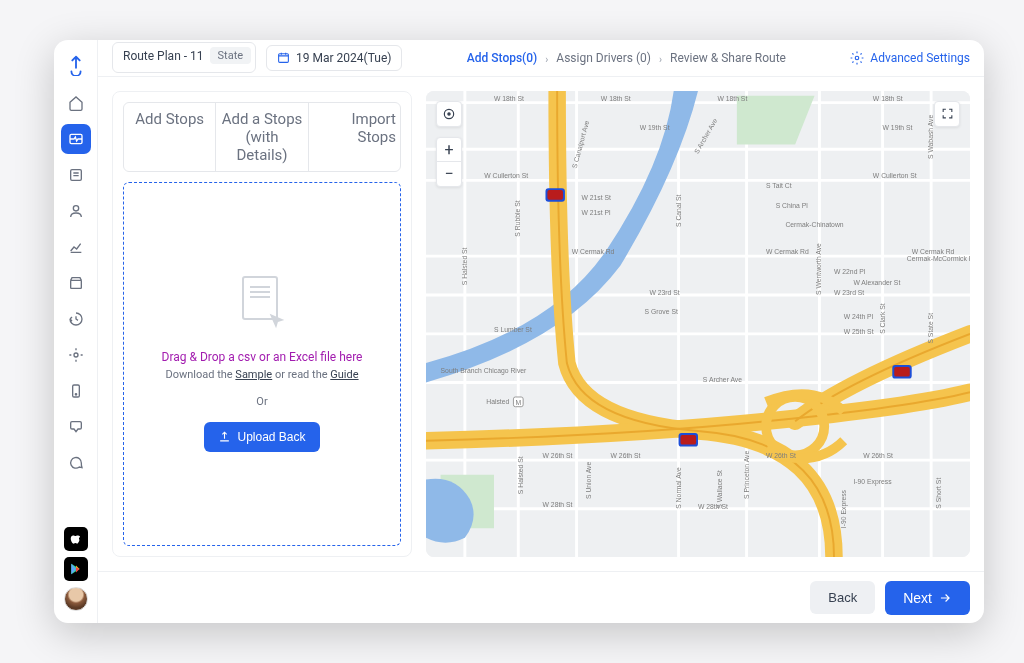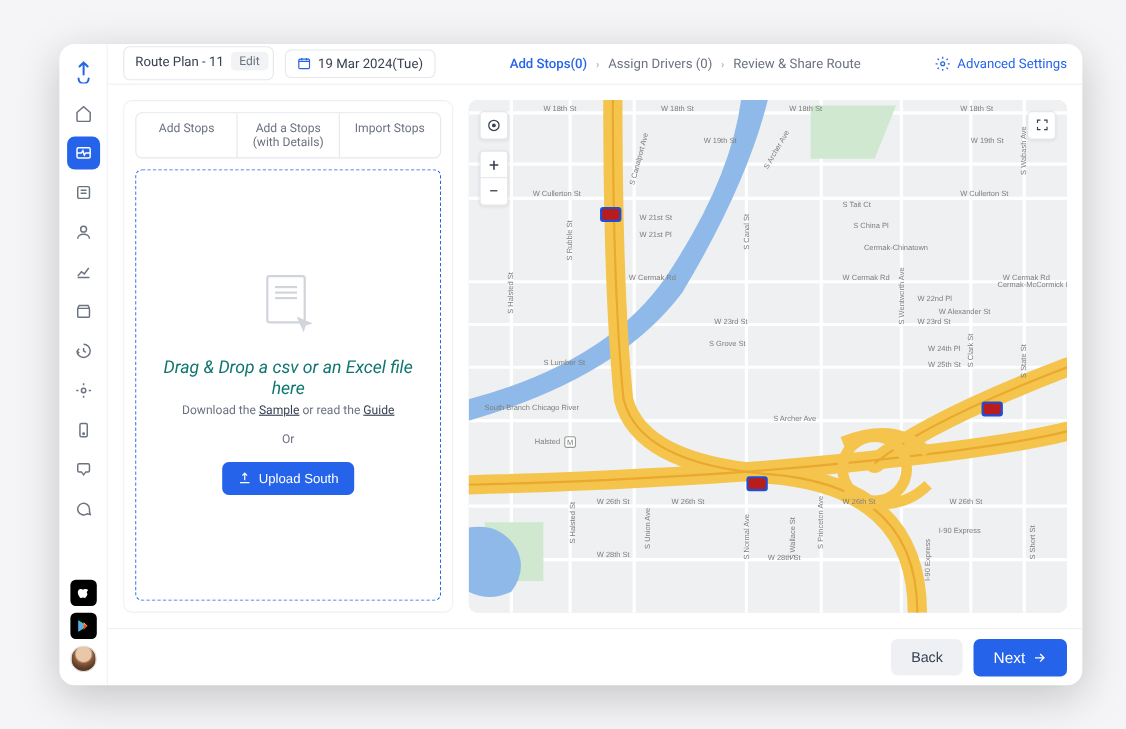--- a/index.html
+++ b/index.html
@@ -103,40 +103,40 @@
 .left-panel {
   width: 300px;
   border:1px solid #eef0f3;border-radius:8px;
   padding:10px;
   display:flex;flex-direction:column;
 }
 .tabs {
   display:flex;border:1px solid #e5e7eb;border-radius:6px;overflow:hidden;
 }
 .tabs .tab {
-  flex:1;text-align:center;padding:7px 4px;font-size:11px;color:#6b7280;cursor:pointer;
+  flex:1;text-align:center;padding:7px 4px;font-size:15px;color:#6b7280;cursor:pointer;
   border-right:1px solid #e5e7eb;
 }
-.tabs .tab:last-child{border-right:none;}
+.tabs .tab:last-child{border-right:none;text-align:right;}
 .dropzone {
   flex:1;margin-top:10px;
   border:1.5px dashed #2563eb;border-radius:6px;
   display:flex;flex-direction:column;align-items:center;justify-content:center;
   padding:20px;text-align:center;
 }
 .file-illus {
   width:60px;height:60px;margin-bottom:14px;
   position:relative;
 }
 .file-shape{
   position:absolute;left:10px;top:0;width:36px;height:44px;border:2px solid #d1d5db;border-radius:3px;background:#fff;
 }
 .file-shape::before{content:"";position:absolute;top:8px;left:6px;right:6px;height:2px;background:#d1d5db;box-shadow:0 5px 0 #d1d5db,0 10px 0 #d1d5db;}
 .cursor-overlay{position:absolute;right:4px;bottom:4px;}
-.dz-title{font-size:16px;color:#0f766e;margin-bottom:4px;font-style:italic;}
+.dz-title{font-size:12px;color:#a21caf;margin-bottom:4px;}
 .dz-sub{font-size:11px;color:#6b7280;}
 .dz-sub a{color:#374151;text-decoration:underline;cursor:pointer;}
 .dz-or{font-size:11px;color:#6b7280;margin:14px 0;}
 .upload-btn{
   background:#2563eb;color:#fff;border:none;border-radius:6px;
   padding:8px 14px;font-size:12px;display:flex;align-items:center;gap:6px;cursor:pointer;
 }
 .map-panel {
   flex:1;border-radius:8px;overflow:hidden;position:relative;
   background:#eef0f2;
@@ -246,21 +246,21 @@
           </svg>
         </div>
       <div class="avatar"></div>
     </div>
   </div>
 
   <div class="main">
     <div class="topbar">
       <div class="plan-chip">
         <span>Route Plan - 11</span>
-        <span class="edit">Edit</span>
+        <span class="edit">State</span>
       </div>
       <div class="date-chip">
         <svg width="13" height="13" viewBox="0 0 24 24" fill="none" stroke="#2563eb" stroke-width="2">
             <rect x="3" y="5" width="18" height="16" rx="2"></rect>
             <path d="M3 9h18M8 3v4M16 3v4"></path>
           </svg>
         <span>19 Mar 2024(Tue)</span>
       </div>
       <div class="breadcrumbs">
         <span class="step active">Add Stops(0)</span>
@@ -294,21 +294,21 @@
           </div>
           <div class="dz-title">Drag &amp; Drop a csv or an Excel file here</div>
           <div class="dz-sub">
             <span>Download the </span><a>Sample</a><span> or read the </span><a>Guide</a>
           </div>
           <div class="dz-or">Or</div>
           <button class="upload-btn">
             <svg width="13" height="13" viewBox="0 0 24 24" fill="none" stroke="#fff" stroke-width="2">
                 <path d="M12 16V4M8 8l4-4 4 4M4 20h16"></path>
               </svg>
-            <span>Upload South</span>
+            <span>Upload Back</span>
           </button>
         </div>
       </div>
 
       <div class="map-panel">
         <svg class="map-svg" viewBox="0 0 560 480" preserveAspectRatio="xMidYMid slice">
           <rect width="560" height="480" fill="#eef0f2"></rect>
 
           <g stroke="#fff" stroke-width="3">
             <line x1="0" y1="12" x2="560" y2="12"></line>

